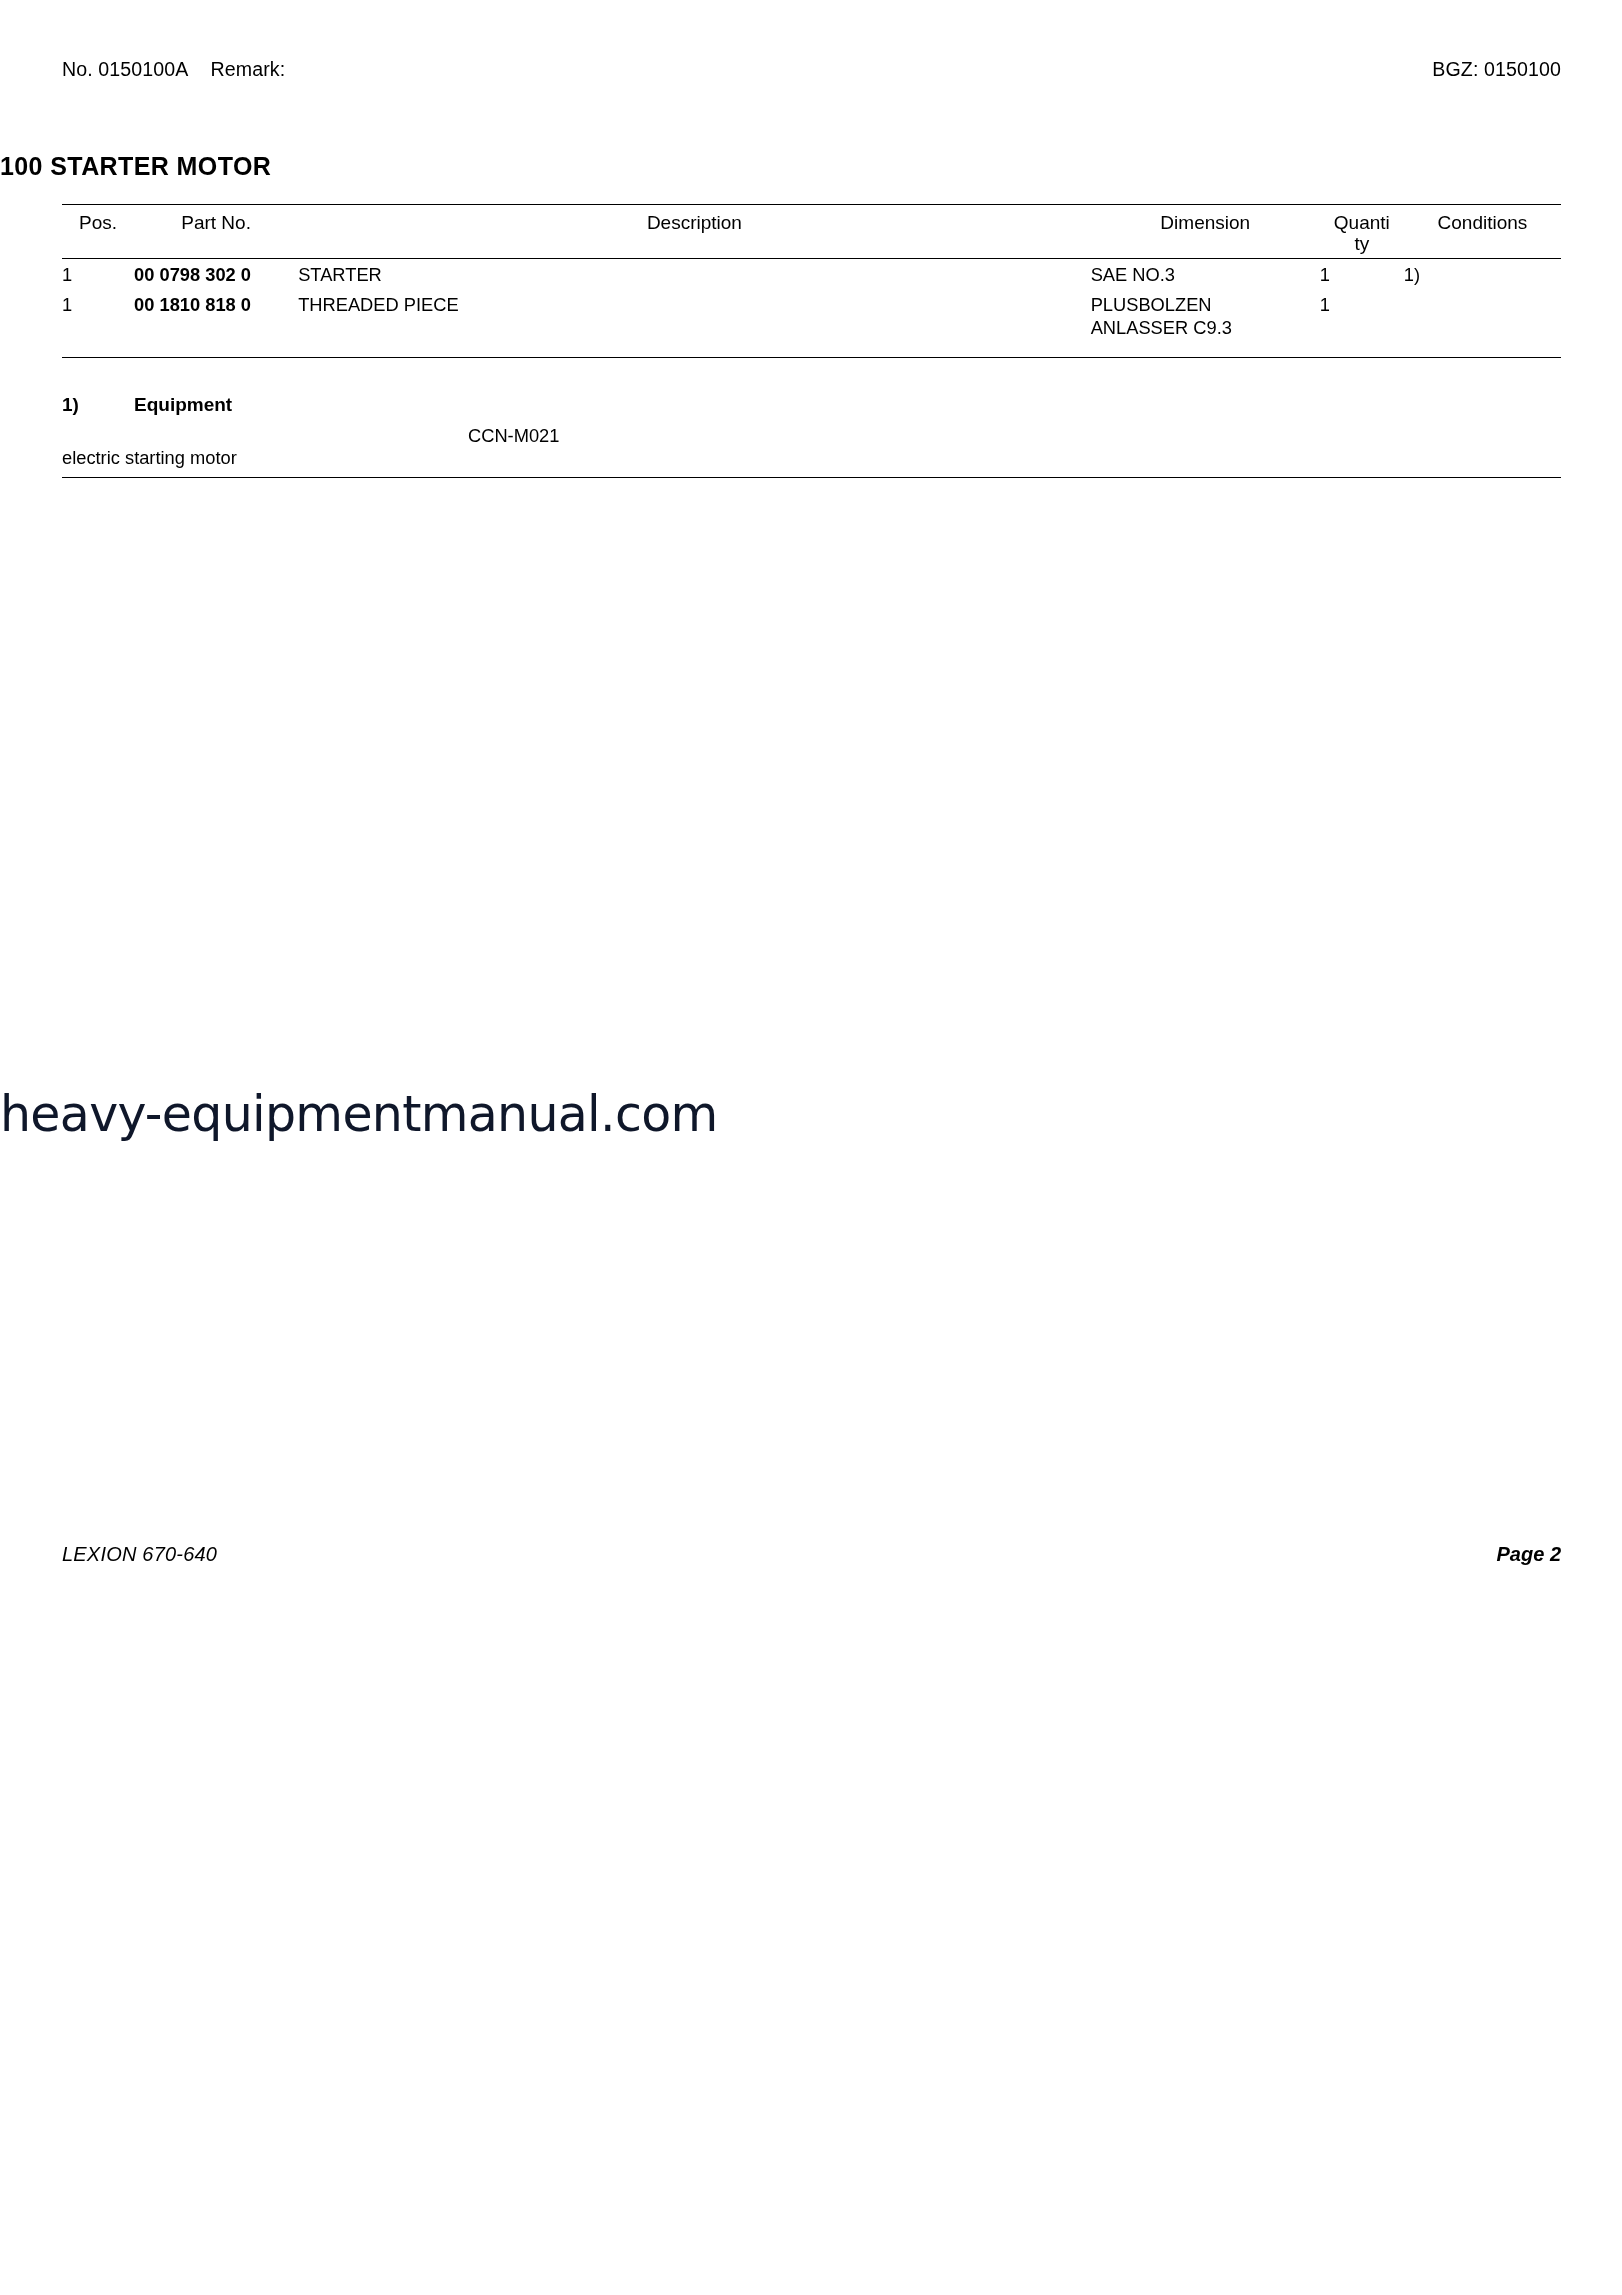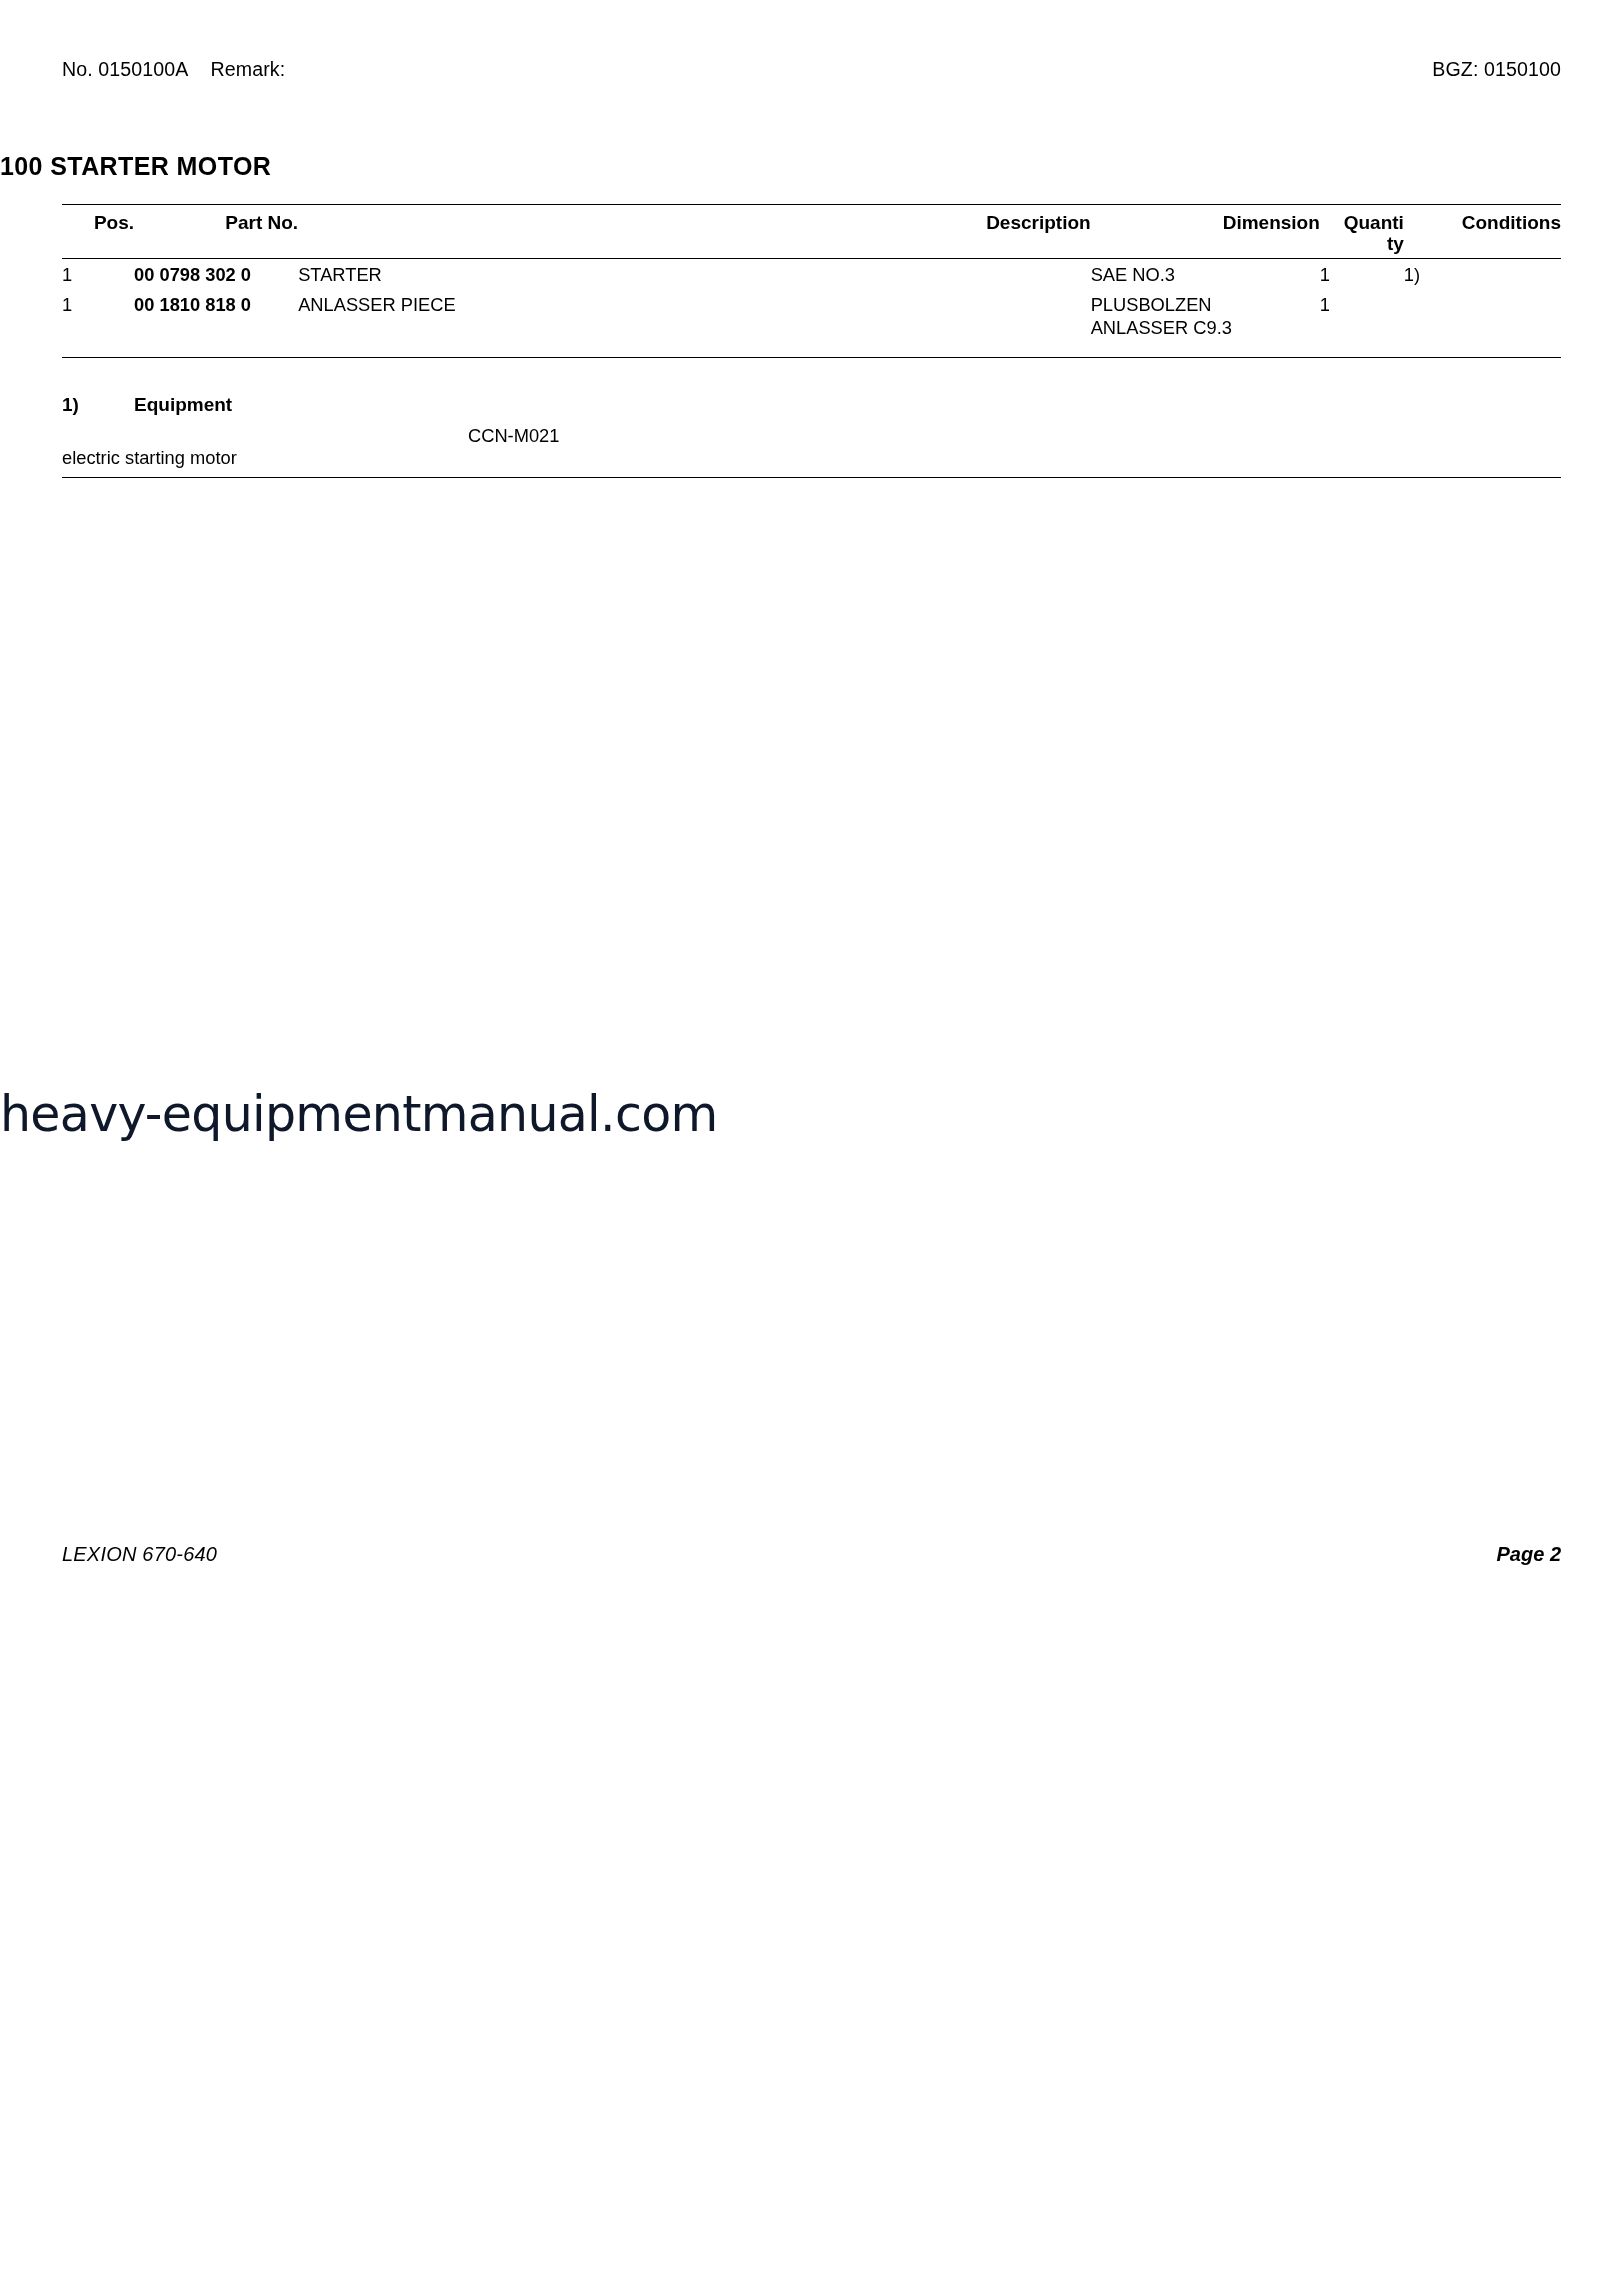--- a/index.html
+++ b/index.html
@@ -68,22 +68,22 @@
     margin: 0;
     height: 0;
   }
   table.parts {
     width: 100%;
     border-collapse: collapse;
     table-layout: fixed;
     font-size: 18.3px;
   }
   table.parts th {
-    text-align: right;
-    font-weight: bold;
+    text-align: center;
+    font-weight: normal;
     font-size: 19px;
     padding: 6.5px 0 3.9px 0;
     vertical-align: top;
     line-height: 1.12;
   }
   table.parts td {
     text-align: left;
     vertical-align: top;
     padding: 4.6px 0 3.3px 0;
     line-height: 1.24;
@@ -208,21 +208,21 @@
           <td>1</td>
           <td class="partno">00 0798 302 0</td>
           <td class="desc-cell">STARTER</td>
           <td>SAE NO.3</td>
           <td>1</td>
           <td>1)</td>
         </tr>
         <tr>
           <td>1</td>
           <td class="partno">00 1810 818 0</td>
-          <td class="desc-cell">ANLASSER PIECE</td>
+          <td class="desc-cell">THREADED PIECE</td>
           <td>
             <span>PLUSBOLZEN</span><br>
             <span>ANLASSER C9.3</span>
           </td>
           <td>1</td>
           <td></td>
         </tr>
       </tbody>
     </table>
     <hr class="rule" style="margin-top:14.4px;">

